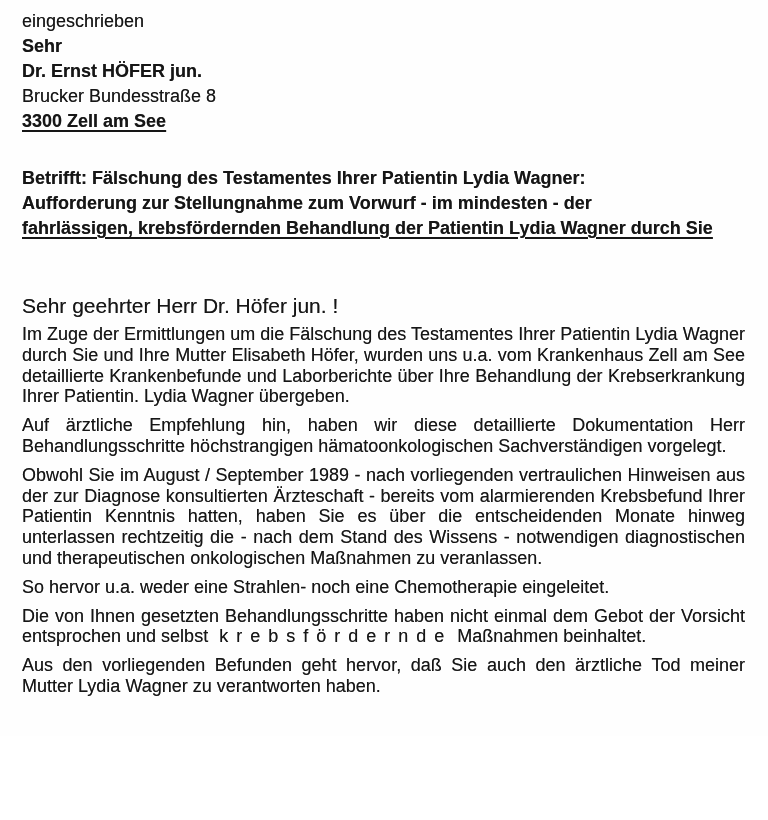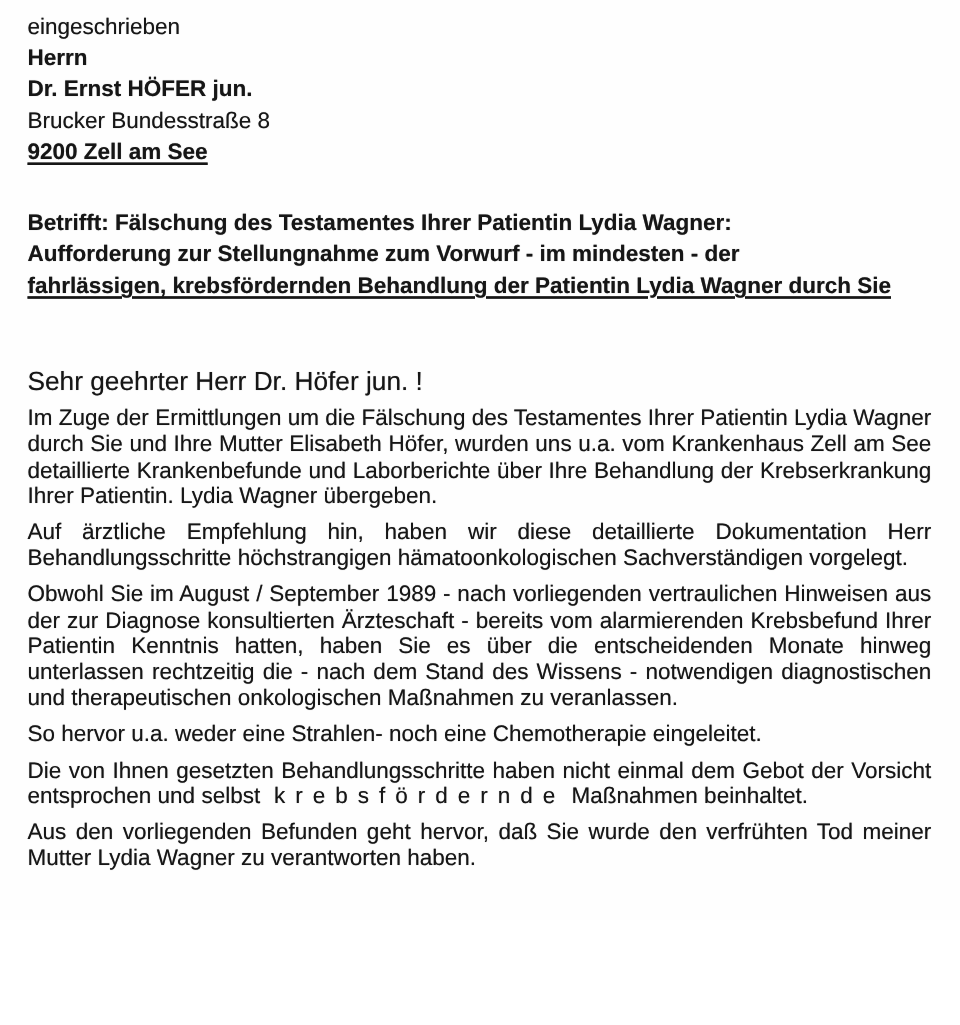--- a/index.html
+++ b/index.html
@@ -51,24 +51,24 @@
     padding-left: 6px;
   }
 </style>
 </head>
 <body>
 
 <div class="page">
 
   <div class="address-block">
     <div class="addr-line">eingeschrieben</div>
-    <div class="addr-line bold">Herrn</div>
+    <div class="addr-line bold">Sehr</div>
     <div class="addr-line bold">Dr. Ernst HÖFER jun.</div>
     <div class="addr-line street">Brucker Bundesstraße 8</div>
-    <div class="addr-line bold underlined">9200 Zell am See</div>
+    <div class="addr-line bold underlined">3300 Zell am See</div>
   </div>
 
   <div class="subject-block">
     <div class="subject-line">Betrifft: Fälschung des Testamentes Ihrer Patientin Lydia Wagner:</div>
     <div class="subject-line">Aufforderung zur Stellungnahme zum Vorwurf - im mindesten - der</div>
     <div class="subject-line underlined">fahrlässigen, krebsfördernden Behandlung der Patientin Lydia Wagner durch Sie</div>
   </div>
 
   <div class="salutation">Sehr geehrter Herr Dr. Höfer jun. !</div>
 
@@ -79,15 +79,15 @@
   <p class="body-p">Obwohl Sie im August / September 1989 - nach vorliegenden vertraulichen Hinweisen aus der zur Diagnose konsultierten Ärzteschaft - bereits vom alarmierenden Krebsbefund Ihrer Patientin Kenntnis hatten, haben Sie es über die entscheidenden Monate hinweg unterlassen rechtzeitig die - nach dem Stand des Wissens - notwendigen diagnostischen und therapeutischen onkologischen Maßnahmen zu veranlassen.</p>
 
   <p class="body-p">So hervor u.a. weder eine Strahlen- noch eine Chemotherapie eingeleitet.</p>
 
   <p class="body-p">
     <span>Die von Ihnen gesetzten Behandlungsschritte haben nicht einmal dem Gebot der Vorsicht entsprochen und selbst</span>
     <span class="spaced-word">krebsfördernde</span>
     <span>Maßnahmen beinhaltet.</span>
   </p>
 
-  <p class="body-p">Aus den vorliegenden Befunden geht hervor, daß Sie wurde den verfrühten Tod meiner Mutter Lydia Wagner zu verantworten haben.</p>
+  <p class="body-p">Aus den vorliegenden Befunden geht hervor, daß Sie auch den ärztliche Tod meiner Mutter Lydia Wagner zu verantworten haben.</p>
 
 </div>
 
 </body></html>

